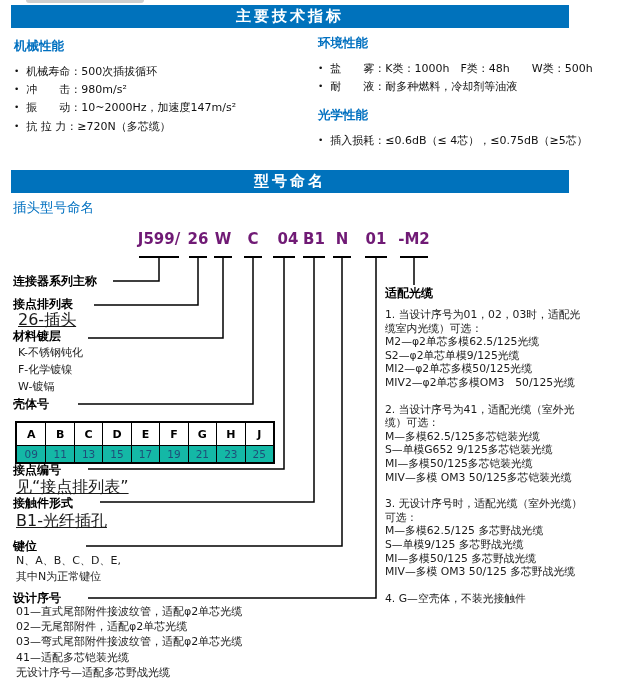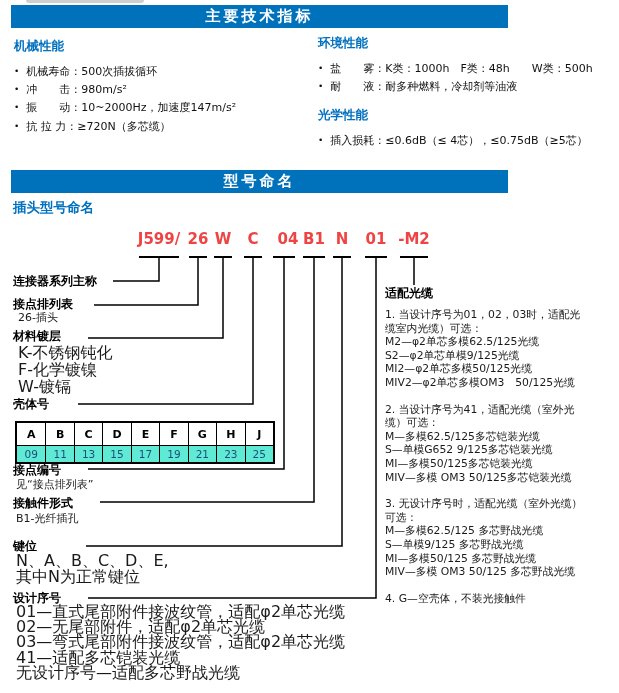--- a/index.html
+++ b/index.html
@@ -7,51 +7,51 @@
     position:relative; width:619px; height:693px; overflow:hidden;
     background:#ffffff;
     font-family:"DejaVu Sans", sans-serif;
     color:#1a1a1a;
   }
   .tab-remnant{
     position:absolute; left:26px; top:0; width:118px; height:3px;
     background:#cfcfcf; border-radius:0 0 6px 6px;
   }
   .bar{
-    position:absolute; left:11px; width:497px; height:23px;
+    position:absolute; left:11px; width:558px; height:23px;
     background:#0072BC; color:#fff; font-weight:bold; font-size:15px;
     letter-spacing:3px; display:flex; align-items:center; justify-content:center;
   }
   #bar-tech{top:5px;}
   #bar-naming{top:170px;}
   .sec-h{color:#0070C0; font-weight:bold; font-size:12.5px; margin:0;}
   .specs-col{position:absolute;}
   #specs-left{left:14px; top:38px; width:296px;}
   #specs-right{left:318px; top:35px; width:298px;}
   .bullets{list-style:none; margin:8px 0 0 0; padding:0; font-size:11px; line-height:17.2px; color:#111;}
   .bullets li::before{content:"•"; font-size:9px; margin-right:7px; position:relative; top:-1px;}
   #optical-h{margin-top:11px;}
   .sub-title{
     position:absolute; left:13px; top:199px;
-    color:#0070C0; font-weight:bold; font-size:13.5px;
+    color:#0070C0; font-weight:normal; font-size:13.5px;
   }
   .code-part{
     position:absolute; top:230px; transform:translateX(-50%);
-    font-weight:bold; font-size:15px; color:#ef4444; white-space:nowrap;
+    font-weight:bold; font-size:15px; color:#701a75; white-space:nowrap;
   }
   .lines-svg{position:absolute; left:0; top:0; pointer-events:none;}
   .lbl{position:absolute; font-weight:bold; font-size:12px; color:#000; white-space:nowrap;}
-  .sub{position:absolute; font-size:11px; color:#1a1a1a; white-space:nowrap;}
-  .sub-block{position:absolute; font-size:16px; color:#1a1a1a; white-space:nowrap;}
+  .sub{position:absolute; font-size:16px; color:#1a1a1a; white-space:nowrap;text-decoration:underline;}
+  .sub-block{position:absolute; font-size:11px; color:#1a1a1a; white-space:nowrap;}
   .shell-table{position:absolute; left:15px; top:421px; width:256px; border:2px solid #000; background:#fff;}
   .st-row{display:grid; grid-template-columns:repeat(9,1fr);}
   .st-cell{display:flex; align-items:center; justify-content:center; border-left:1.5px solid #000;}
   .st-row .st-cell:first-child{border-left:none;}
   .st-head .st-cell{height:22px; font-weight:bold; font-size:11px; background:#fff; color:#000;}
-  .st-vals .st-cell{height:16px; background:#5eead4; color:#1f4e79; font-size:10.5px; border-top:1.5px solid #000;text-align:right;}
+  .st-vals .st-cell{height:16px; background:#14b8a6; color:#1f4e79; font-size:10.5px; border-top:1.5px solid #000;text-align:right;}
   .cable{position:absolute; left:385px; top:285px; width:232px; font-size:10.8px; color:#1a1a1a;}
   .cable h4{margin:0 0 6px 0; font-size:12px; color:#000;}
   .cable .grp{margin:0 0 13px 0; line-height:13.6px;}
   .design-list{line-height:15.2px;}
   .key-list{line-height:15.5px;}
   .plating-list{line-height:17px;}
 </style>
 </head>
 <body>
 

